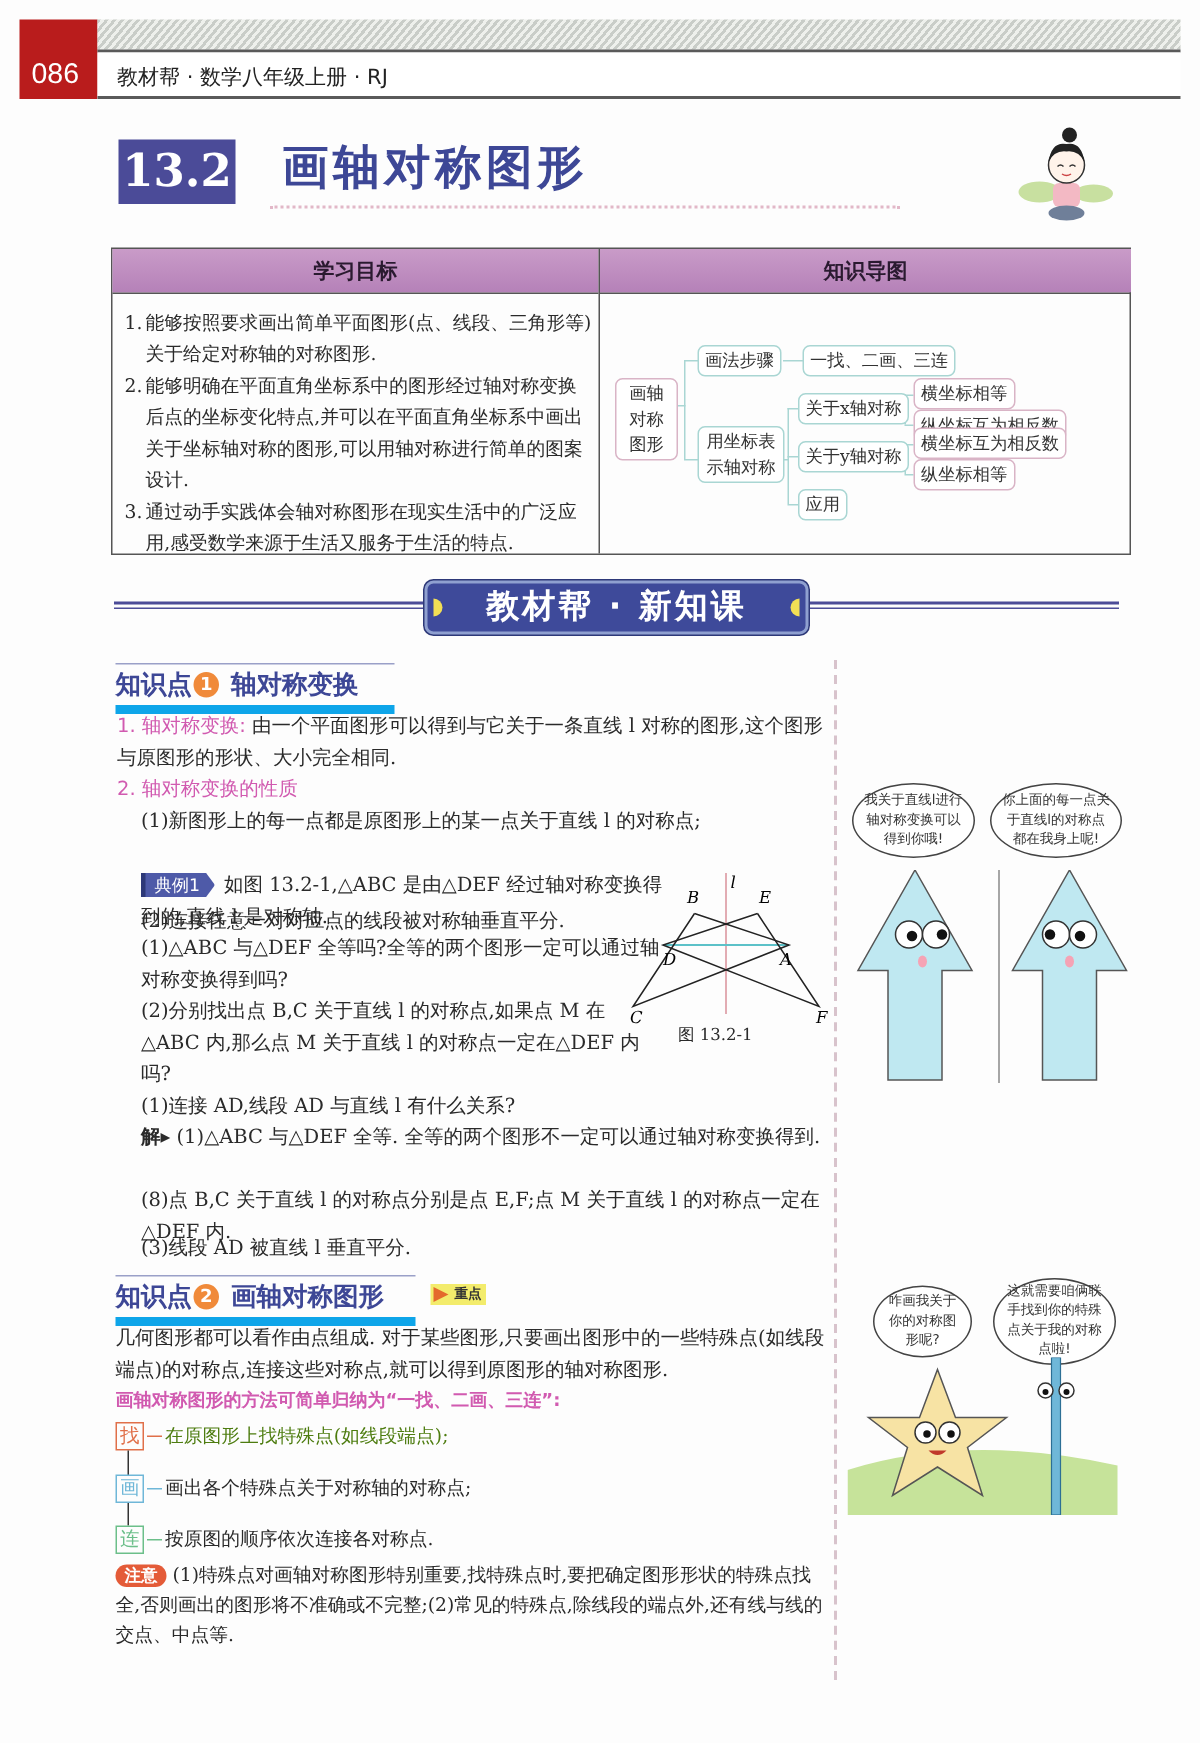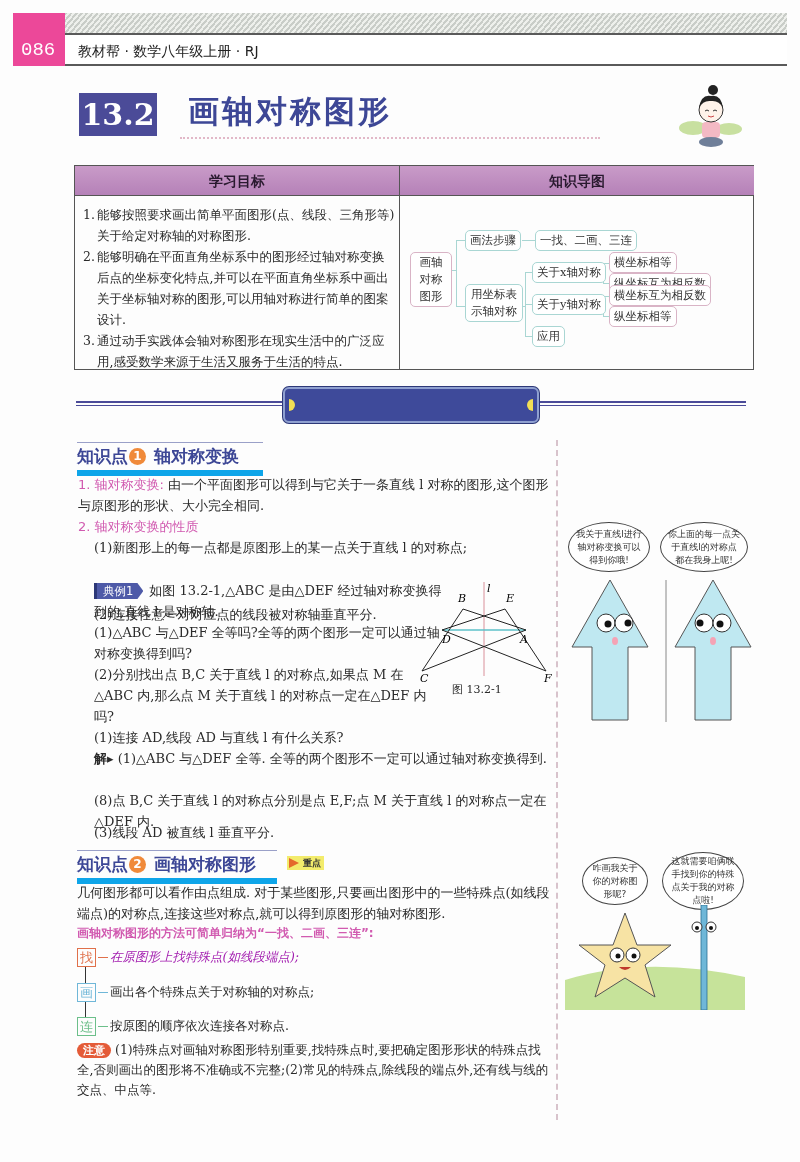--- a/index.html
+++ b/index.html
@@ -1,22 +1,22 @@
 <!DOCTYPE html>
 <html><head>
 <meta charset="utf-8">
 <style>
   * { box-sizing: border-box; margin: 0; padding: 0; }
   body { width: 800px; height: 1162px; background: #fdfdfd; position: relative; overflow: hidden;
          font-family: "DejaVu Serif", "Liberation Serif", serif; color: #2a2a2a; }
   .abs { position: absolute; }
 
   
-  .hdr-page { left: 13px; top: 13px; width: 52px; height: 53px; background: #ec4899; color: #fff;
-              font-family: Liberation Mono, monospace; font-size: 19px; padding-top: 26px; padding-left: 8px; }
+  .hdr-page { left: 13px; top: 13px; width: 52px; height: 53px; background: #b91c1c; color: #fff;
+              font-family: Liberation Sans, sans-serif; font-size: 19px; padding-top: 26px; padding-left: 8px; }
   .hdr-stripe { left: 65px; top: 13px; width: 722px; height: 22px;
                 background: repeating-linear-gradient(-50deg, #c9cdc8 0 2px, #eef0ec 2px 4px);
                 border-bottom: 2px solid #5a5a5a; }
   .hdr-bar { left: 65px; top: 35px; width: 722px; height: 31px; border-bottom: 2px solid #5a5a5a; background: #fff; }
   .hdr-title { left: 78px; top: 43px; font-family: "DejaVu Sans", sans-serif; font-size: 14px; color: #222; }
 
   
   .sec-num { left: 79px; top: 93px; width: 78px; height: 43px; background: #4b4b98; border-radius: 0;
              color: #fff; font-family: "DejaVu Serif", serif; font-weight: bold; font-size: 30px;
              text-align: center; line-height: 43px; }
@@ -161,20 +161,21 @@
     <div class="mm-node" style="left:457px;top:128px;">关于y轴对称</div>
     <div class="mm-node pink" style="left:534px;top:119px;">横坐标互为相反数</div>
     <div class="mm-node pink" style="left:534px;top:140px;">纵坐标相等</div>
     <div class="mm-node" style="left:457px;top:160px;">应用</div>
   </div>
 </div>
 
 <div class="abs banner-line"></div>
 <div class="abs banner">
   <span class="tab-l"></span>
+  <span>教材帮 · 新知课</span>
   <span class="tab-r"></span>
 </div>
 
 <div class="abs vdash"></div>
 
 <div class="abs kp kp1">
   <span>知识点</span>
   <span class="circ">1</span>
   <span>轴对称变换</span>
 </div>
@@ -225,21 +226,21 @@
   <span class="tri"></span>
   <span>重点</span>
 </div>
 
 <div class="abs body-text" style="left:77px;top:882px;width:476px;">几何图形都可以看作由点组成. 对于某些图形,只要画出图形中的一些特殊点(如线段端点)的对称点,连接这些对称点,就可以得到原图形的轴对称图形.</div>
 <div class="abs pink-h" style="left:77px;top:925px;font-size:12px;font-weight:bold;">画轴对称图形的方法可简单归纳为“一找、二画、三连”:</div>
 
 <div class="abs method" style="left:77px;top:948px;color:#e0704a;">
   <span class="box">找</span>
   <span class="dash"></span>
-  <span style="color:#a21caf;font-style:italic;">在原图形上找特殊点(如线段端点);</span>
+  <span style="color:#4d7c0f;">在原图形上找特殊点(如线段端点);</span>
 </div>
 <div class="abs" style="left:85px;top:967px;height:17px;border-left:1px solid #333;"></div>
 <div class="abs method" style="left:77px;top:983px;color:#6fb7d8;">
   <span class="box">画</span>
   <span class="dash"></span>
   <span style="color:#2a2a2a;">画出各个特殊点关于对称轴的对称点;</span>
 </div>
 <div class="abs" style="left:85px;top:1002px;height:15px;border-left:1px solid #333;"></div>
 <div class="abs method" style="left:77px;top:1017px;color:#6cbf8a;">
   <span class="box">连</span>

